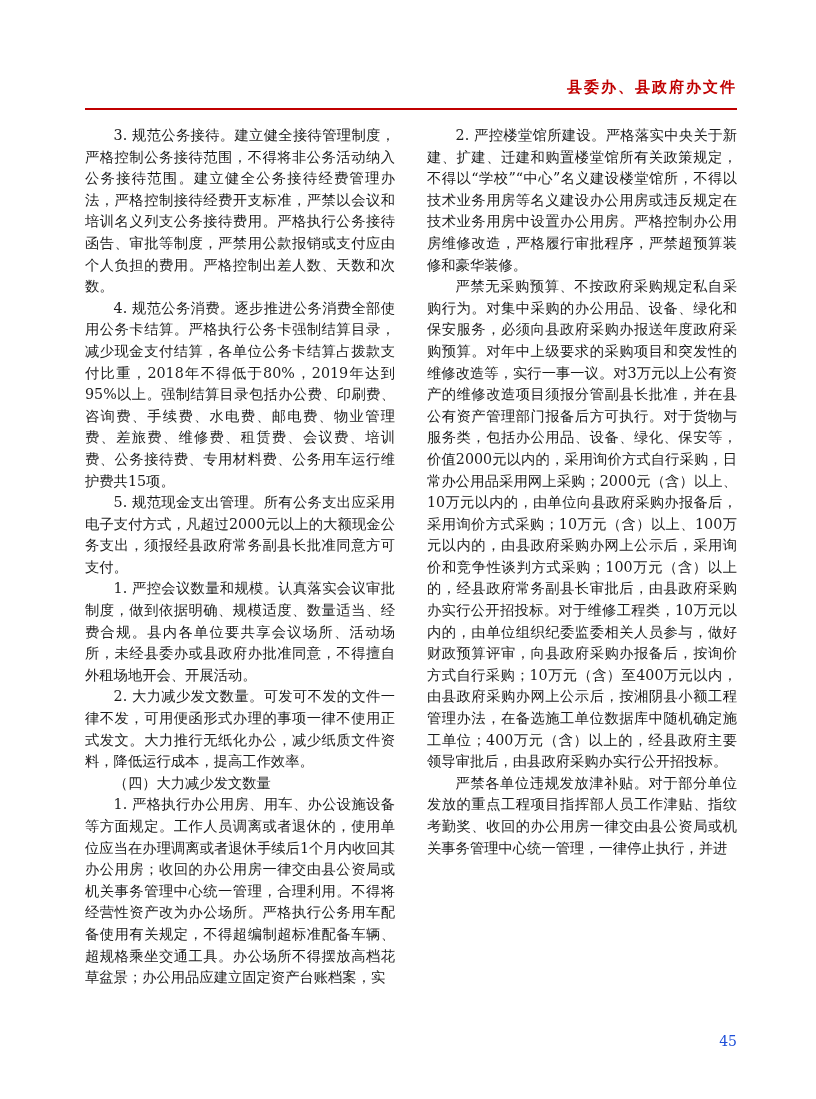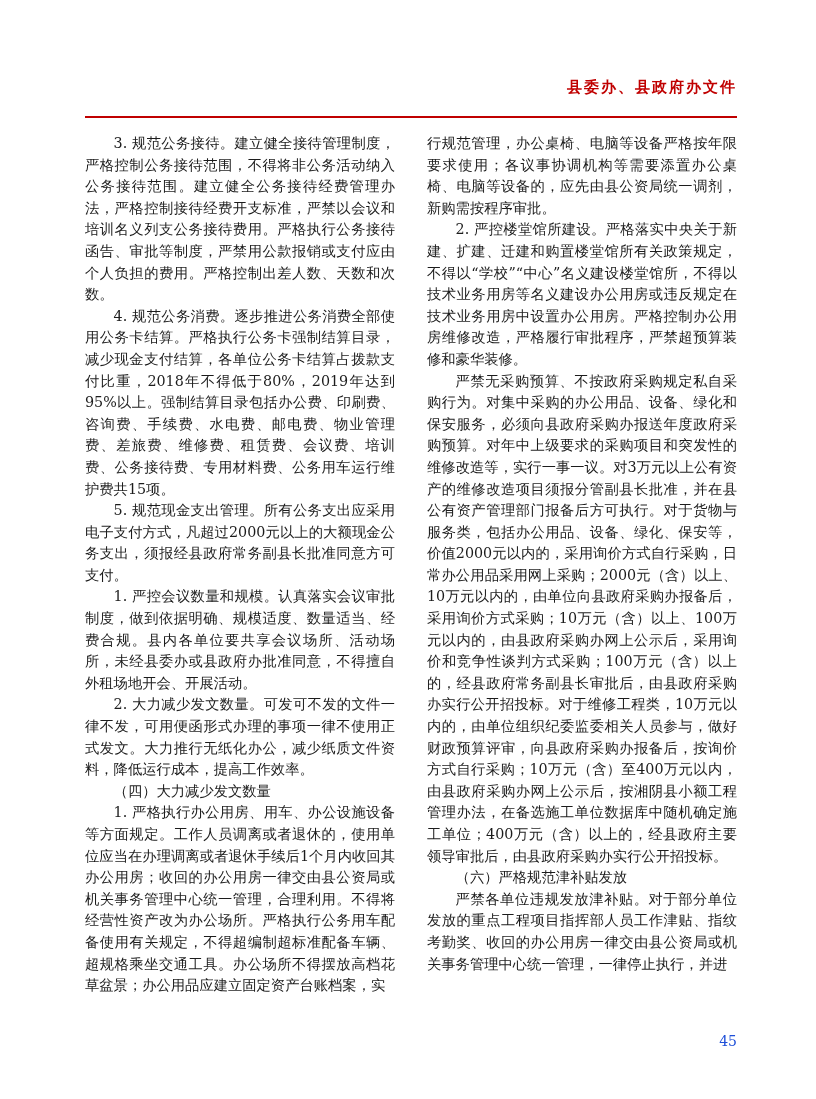--- a/index.html
+++ b/index.html
@@ -19,21 +19,21 @@
     top: 78px;
     width: 652px;
   }
   .header {
     text-align: right;
     font-family: "DejaVu Sans", "Liberation Sans", sans-serif;
     font-weight: bold;
     font-size: 15px;
     letter-spacing: 2px;
     color: #c00000;
-    padding-bottom: 19px;
+    padding-bottom: 11px;
     border-bottom: 2px solid #c00000;
   }
   .columns {
     display: flex;
     justify-content: space-between;
     margin-top: 15px;
   }
   .col {
     width: 310px;
     font-size: 14.3px;
@@ -67,22 +67,20 @@
       <div class="col" id="left-col">
           <p class="para">3. 规范公务接待。建立健全接待管理制度，严格控制公务接待范围，不得将非公务活动纳入公务接待范围。建立健全公务接待经费管理办法，严格控制接待经费开支标准，严禁以会议和培训名义列支公务接待费用。严格执行公务接待函告、审批等制度，严禁用公款报销或支付应由个人负担的费用。严格控制出差人数、天数和次数。</p>
           <p class="para">4. 规范公务消费。逐步推进公务消费全部使用公务卡结算。严格执行公务卡强制结算目录，减少现金支付结算，各单位公务卡结算占拨款支付比重，2018年不得低于80%，2019年达到95%以上。强制结算目录包括办公费、印刷费、咨询费、手续费、水电费、邮电费、物业管理费、差旅费、维修费、租赁费、会议费、培训费、公务接待费、专用材料费、公务用车运行维护费共15项。</p>
           <p class="para">5. 规范现金支出管理。所有公务支出应采用电子支付方式，凡超过2000元以上的大额现金公务支出，须报经县政府常务副县长批准同意方可支付。</p>
           <p class="para">1. 严控会议数量和规模。认真落实会议审批制度，做到依据明确、规模适度、数量适当、经费合规。县内各单位要共享会议场所、活动场所，未经县委办或县政府办批准同意，不得擅自外租场地开会、开展活动。</p>
           <p class="para">2. 大力减少发文数量。可发可不发的文件一律不发，可用便函形式办理的事项一律不使用正式发文。大力推行无纸化办公，减少纸质文件资料，降低运行成本，提高工作效率。</p>
           <p class="para heading">（四）大力减少发文数量</p>
           <p class="para">1. 严格执行办公用房、用车、办公设施设备等方面规定。工作人员调离或者退休的，使用单位应当在办理调离或者退休手续后1个月内收回其办公用房；收回的办公用房一律交由县公资局或机关事务管理中心统一管理，合理利用。不得将经营性资产改为办公场所。严格执行公务用车配备使用有关规定，不得超编制超标准配备车辆、超规格乘坐交通工具。办公场所不得摆放高档花草盆景；办公用品应建立固定资产台账档案，实</p>
         </div>
       <div class="col" id="right-col">
-          <p class="para no-indent">行规范管理，办公桌椅、电脑等设备严格按年限要求使用；各议事协调机构等需要添置办公桌椅、电脑等设备的，应先由县公资局统一调剂，新购需按程序审批。</p>
           <p class="para">2. 严控楼堂馆所建设。严格落实中央关于新建、扩建、迁建和购置楼堂馆所有关政策规定，不得以“学校”“中心”名义建设楼堂馆所，不得以技术业务用房等名义建设办公用房或违反规定在技术业务用房中设置办公用房。严格控制办公用房维修改造，严格履行审批程序，严禁超预算装修和豪华装修。</p>
           <p class="para">严禁无采购预算、不按政府采购规定私自采购行为。对集中采购的办公用品、设备、绿化和保安服务，必须向县政府采购办报送年度政府采购预算。对年中上级要求的采购项目和突发性的维修改造等，实行一事一议。对3万元以上公有资产的维修改造项目须报分管副县长批准，并在县公有资产管理部门报备后方可执行。对于货物与服务类，包括办公用品、设备、绿化、保安等，价值2000元以内的，采用询价方式自行采购，日常办公用品采用网上采购；2000元（含）以上、10万元以内的，由单位向县政府采购办报备后，采用询价方式采购；10万元（含）以上、100万元以内的，由县政府采购办网上公示后，采用询价和竞争性谈判方式采购；100万元（含）以上的，经县政府常务副县长审批后，由县政府采购办实行公开招投标。对于维修工程类，10万元以内的，由单位组织纪委监委相关人员参与，做好财政预算评审，向县政府采购办报备后，按询价方式自行采购；10万元（含）至400万元以内，由县政府采购办网上公示后，按湘阴县小额工程管理办法，在备选施工单位数据库中随机确定施工单位；400万元（含）以上的，经县政府主要领导审批后，由县政府采购办实行公开招投标。</p>
-          <p class="para heading">（六）严格规范津补贴发放</p>
           <p class="para">严禁各单位违规发放津补贴。对于部分单位发放的重点工程项目指挥部人员工作津贴、指纹考勤奖、收回的办公用房一律交由县公资局或机关事务管理中心统一管理，一律停止执行，并进</p>
         </div>
     </div>
   </div>
   <div class="page-number">45</div>
 </div>
 
 </body></html>

